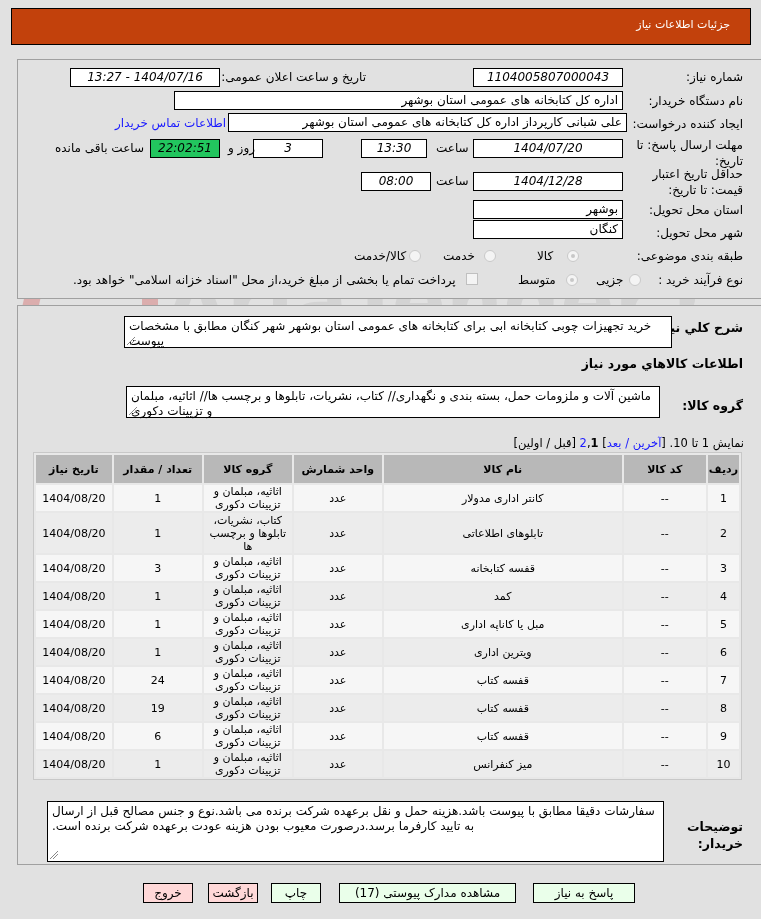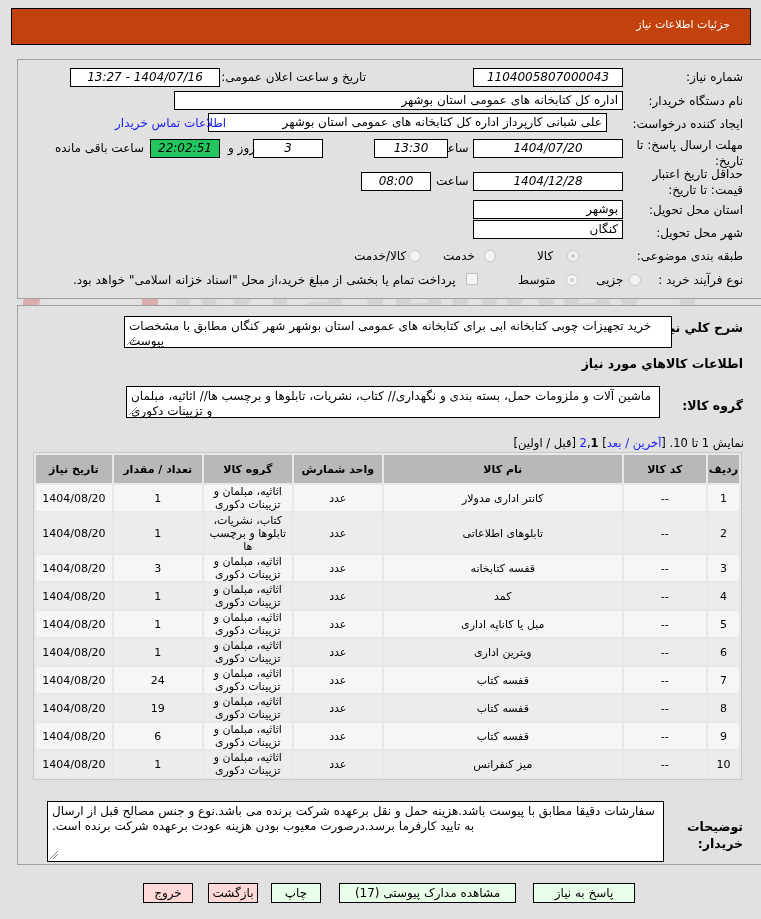--- a/index.html
+++ b/index.html
@@ -80,27 +80,27 @@
 <span class="abs lbl" style="right:18px;top:70px;">شماره نیاز:</span>
 <div class="box center" style="left:473px;top:68px;width:150px;">1104005807000043</div>
 
 <span class="abs lbl" style="right:395px;top:70px;">تاریخ و ساعت اعلان عمومی:</span>
 <div class="box center" style="left:70px;top:68px;width:150px;">1404/07/16 - 13:27</div>
 
 <span class="abs lbl" style="right:18px;top:94px;">نام دستگاه خریدار:</span>
 <div class="box right" style="left:174px;top:91px;width:449px;">اداره کل کتابخانه های عمومی استان بوشهر</div>
 
 <span class="abs lbl" style="right:18px;top:117px;">ایجاد کننده درخواست:</span>
-<div class="box right" style="left:208px;top:113px;width:399px;">علی شبانی کارپرداز اداره کل کتابخانه های عمومی استان بوشهر</div>
+<div class="box right" style="left:228px;top:113px;width:399px;">علی شبانی کارپرداز اداره کل کتابخانه های عمومی استان بوشهر</div>
 <span class="abs lbl link" style="left:115px;top:116px;">اطلاعات تماس خریدار</span>
 
 <span class="abs lbl" style="right:18px;top:137px;width:120px;white-space:normal;line-height:16px;">مهلت ارسال پاسخ: تا تاریخ:</span>
 <div class="box center" style="left:473px;top:139px;width:150px;">1404/07/20</div>
 <span class="abs lbl" style="left:436px;top:141px;">ساعت</span>
-<div class="box center" style="left:374px;top:139px;width:74px;">13:30</div>
+<div class="box center" style="left:361px;top:139px;width:66px;">13:30</div>
 <div class="box center" style="left:253px;top:139px;width:70px;">3</div>
 <span class="abs lbl" style="left:228px;top:141px;">روز و</span>
 <div class="box center yellow" style="left:150px;top:139px;width:70px;">22:02:51</div>
 <span class="abs lbl" style="left:55px;top:141px;">ساعت باقی مانده</span>
 
 <span class="abs lbl" style="right:18px;top:166px;width:120px;white-space:normal;line-height:16px;">حداقل تاریخ اعتبار قیمت: تا تاریخ:</span>
 <div class="box center" style="left:473px;top:172px;width:150px;">1404/12/28</div>
 <span class="abs lbl" style="left:436px;top:174px;">ساعت</span>
 <div class="box center" style="left:361px;top:172px;width:70px;">08:00</div>
 

